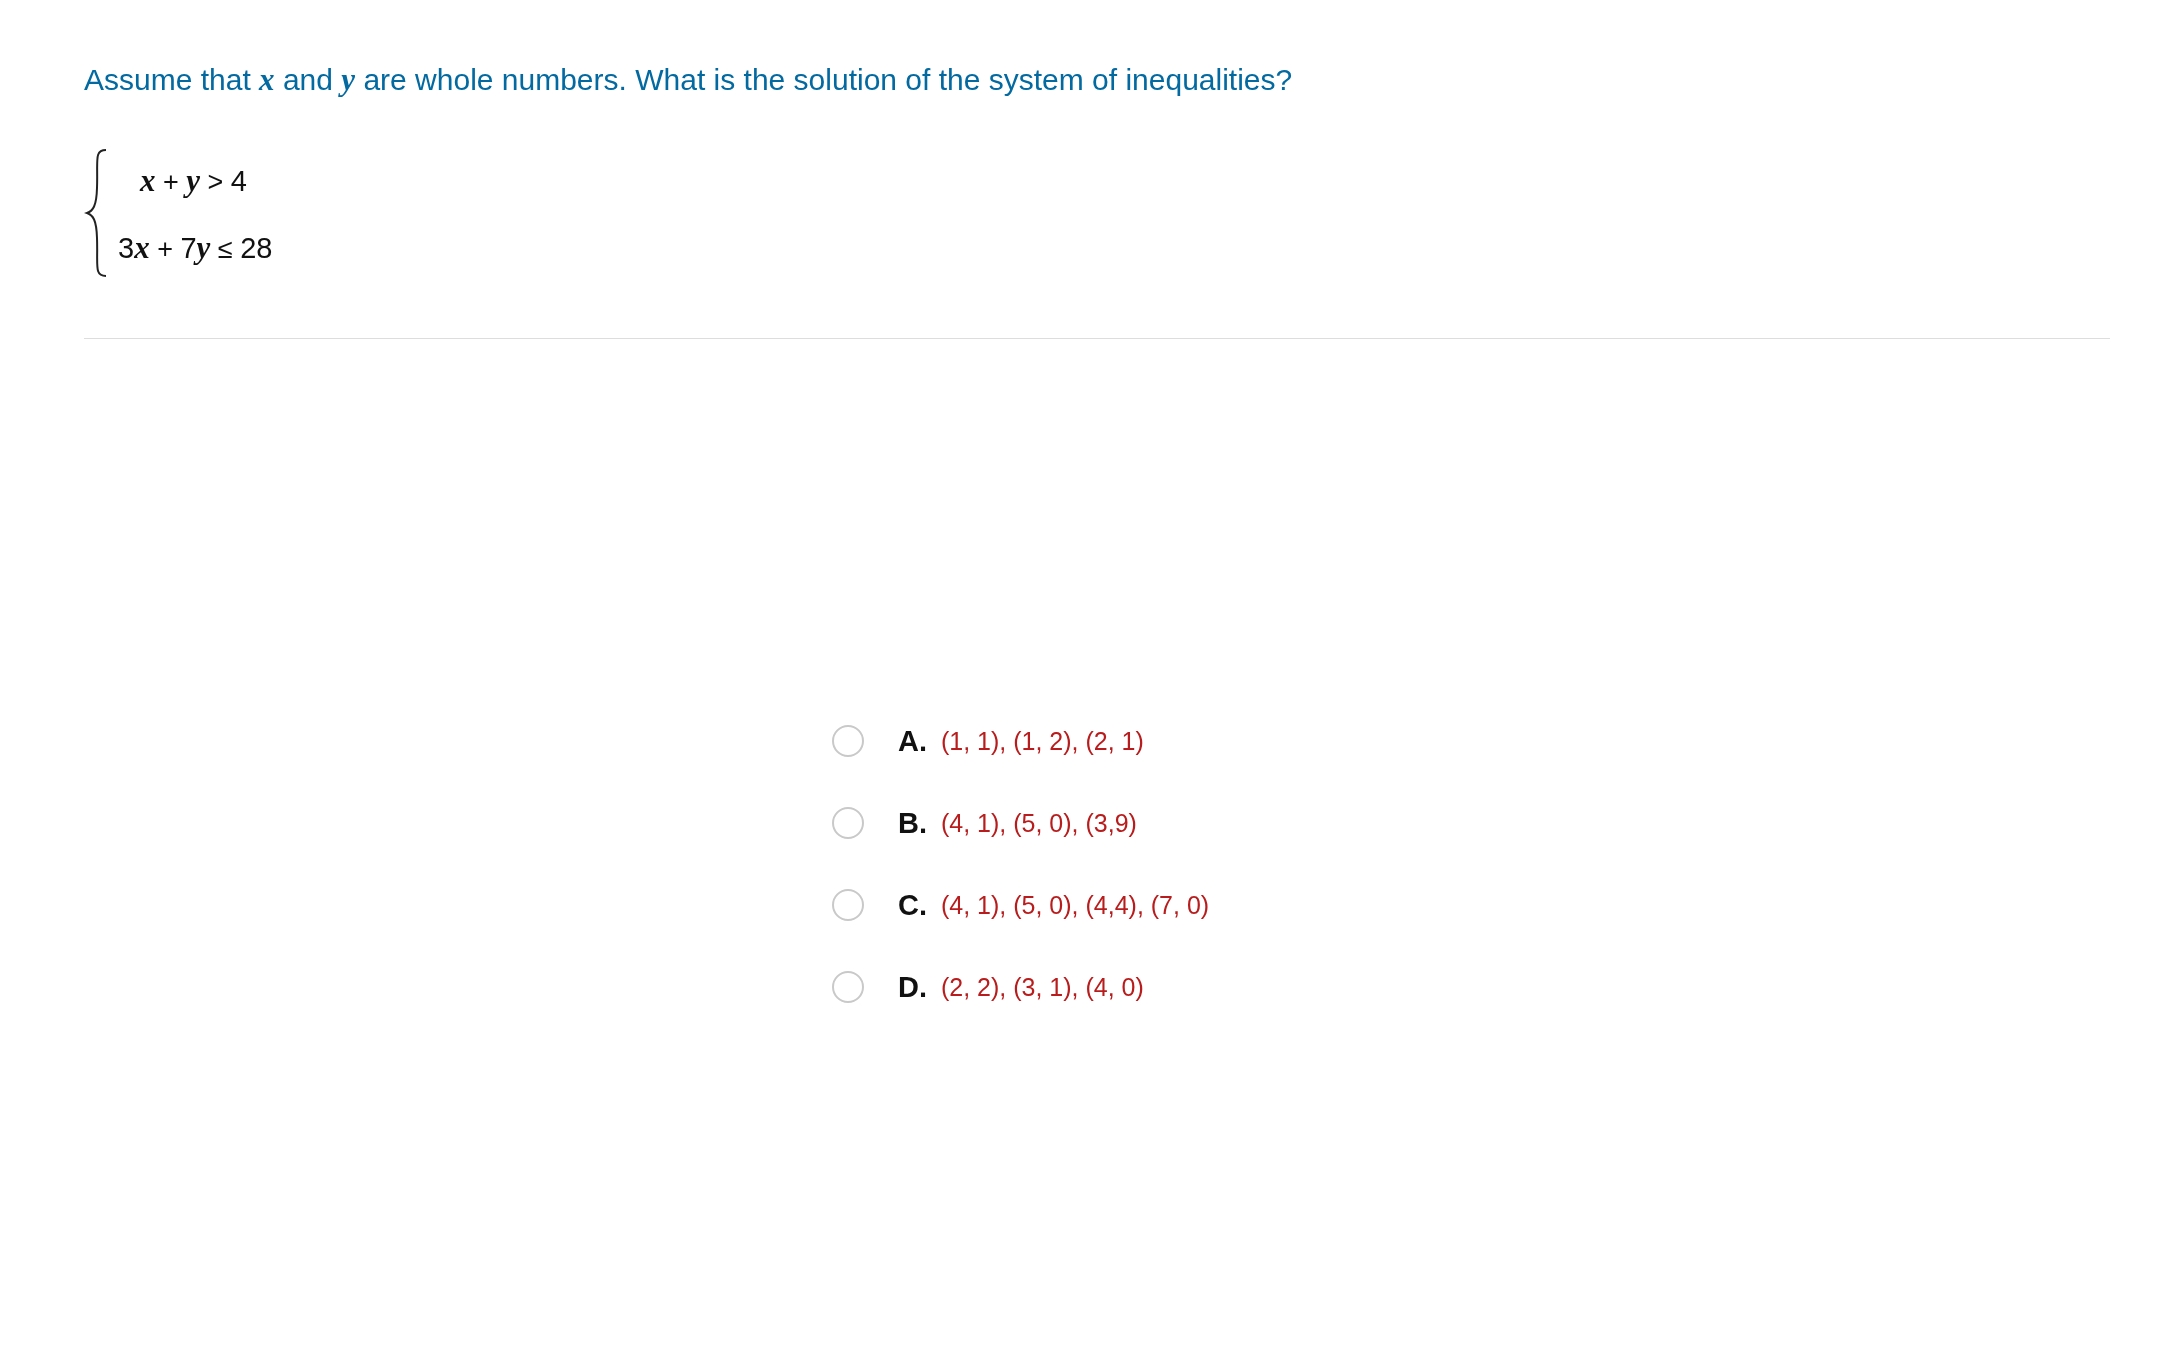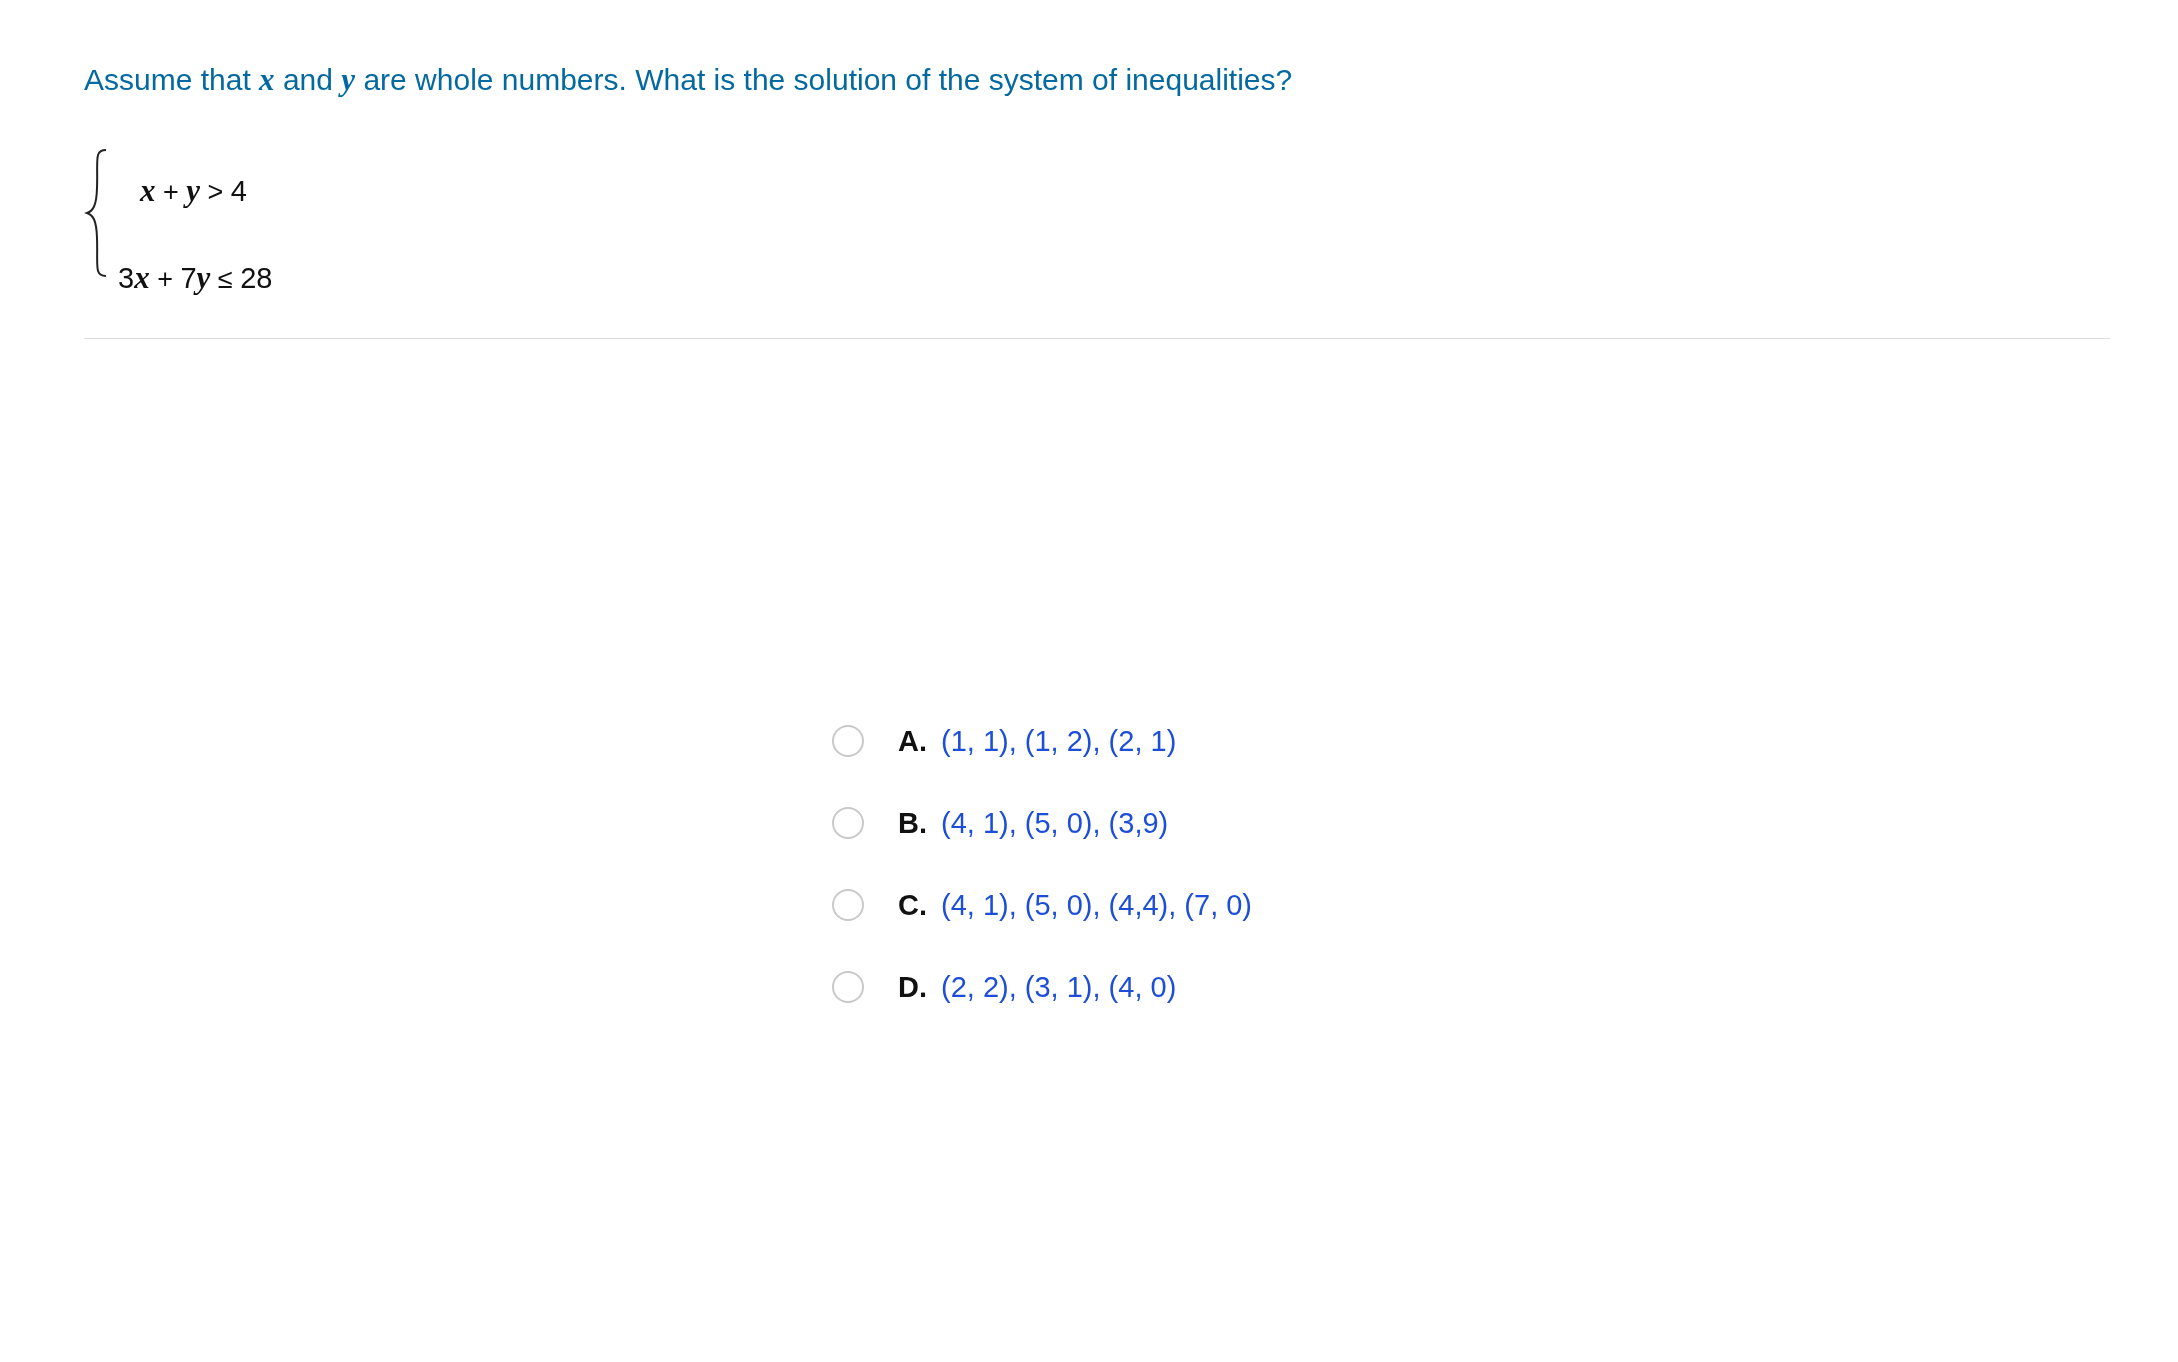--- a/index.html
+++ b/index.html
@@ -53,21 +53,21 @@
   }
 
   .eq-lines {
     position: absolute;
     left: 34px;
     top: 0px;
   }
   .eq {
     font-family: "Liberation Serif", serif;
     font-size: 31px;
-    line-height: 85px;
+    line-height: 66px;
     color: #111111;
     white-space: pre;
   }
   .eq .v {
     font-style: italic;
     font-weight: bold;
   }
   .eq .op {
     font-family: "Liberation Sans", sans-serif;
     font-size: 27px;
@@ -111,23 +111,23 @@
   }
 
   .choice-letter {
     font-weight: bold;
     font-size: 29px;
     margin-left: 34px;
     color: #111111;
   }
 
   .choice-text {
-    font-size: 29px;
+    font-size: 25px;
     margin-left: 14px;
-    color: #1d4ed8;
+    color: #b91c1c;
     white-space: pre;
   }
 </style>
 </head>
 <body>
 
 <div class="question-block">
   <div class="question-text"><span>Assume that </span><span class="var">x</span><span> and </span><span class="var">y</span><span> are whole numbers. What is the solution of the system of inequalities?</span></div>
 </div>
 

